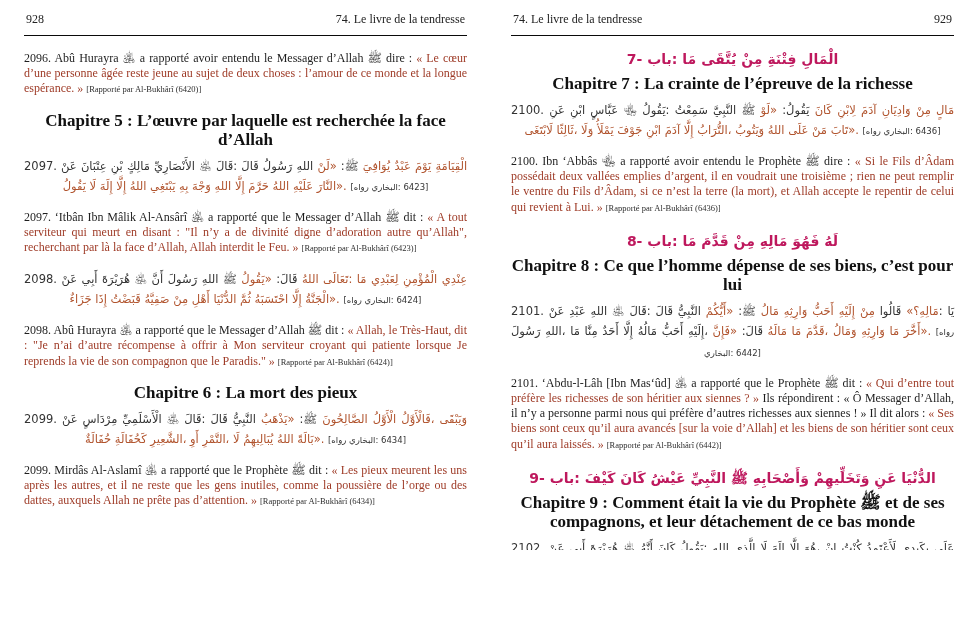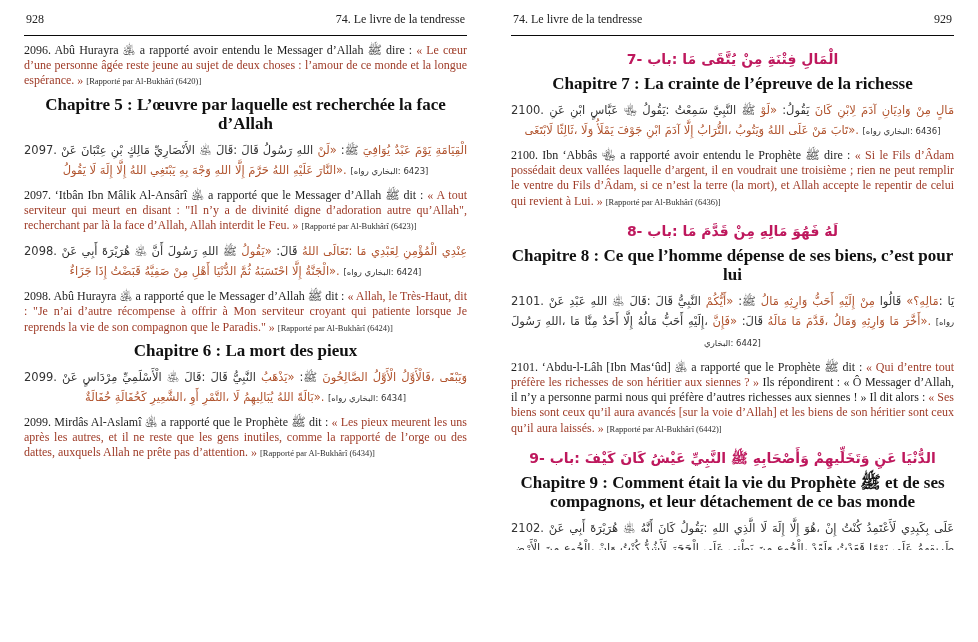--- a/index.html
+++ b/index.html
@@ -4,21 +4,21 @@
 <style>
   html,body{margin:0;padding:0;background:#ffffff;}
   body{width:978px;height:642px;overflow:hidden;font-family:"Liberation Serif",serif;color:#1c1c1c;}
   .spread{display:flex;width:978px;height:642px;}
   .page{width:489px;height:550px;box-sizing:border-box;padding:8px 22px 0 24px;overflow:hidden;}
   .page.right{padding:8px 24px 0 22px;}
   .page-head{display:flex;justify-content:space-between;align-items:baseline;font-size:12px;color:#222;
              padding:4px 2px 8px 2px;border-bottom:1.6px solid #0a0a0a;}
   .content{padding-top:2px;}
   
-  .p-fr{font-size:12px;line-height:15.2px;text-align:justify;margin:5px 0;color:#1e1e1e;}
+  .p-fr{font-size:12px;line-height:15.2px;text-align:justify;margin:13px 0;color:#1e1e1e;}
   .red{color:#9e3a26;}
   .src{font-size:8.5px;color:#2e2e2e;}
   
   .p-ar{direction:ltr;font-family:"DejaVu Sans",sans-serif;font-size:11.5px;line-height:20px;
         text-align:justify;text-align-last:center;margin:7px 0;color:#333;}
   .ar-red{color:#b1542e;}
   .ar-src{font-size:8.5px;color:#333;}
   
   .ch-ar{font-family:"DejaVu Sans",sans-serif;font-weight:bold;font-size:14px;line-height:24px;
          color:#be185d;text-align:center;margin:9px 0 0 0;}
@@ -72,21 +72,21 @@
       <h3 class="ch-fr">Chapitre 6 : La mort des pieux</h3>
 
       <p class="p-ar">
         <span>2099. ‎عَنْ ‎مِرْدَاسٍ ‎الْأَسْلَمِيِّ ‎﵁ ‎قَالَ: ‎قَالَ ‎النَّبِيُّ ‎ﷺ:</span>
         <span class="ar-red">«يَذْهَبُ ‎الصَّالِحُونَ ‎الْأَوَّلُ ‎فَالْأَوَّلُ، ‎وَيَبْقَى ‎حُفَالَةٌ ‎كَحُفَالَةِ ‎الشَّعِيرِ، ‎أَوِ ‎التَّمْرِ، ‎لَا ‎يُبَالِيهِمُ ‎اللهُ ‎بَالَةً».</span>
         <span class="ar-src">[رواه ‎البخاري: ‎6434]</span>
       </p>
 
       <p class="p-fr">
         <span>2099. Mirdâs Al-Aslamî ﵁ a rapporté que le Prophète ﷺ dit :</span>
-        <span class="red">« Les pieux meurent les uns après les autres, et il ne reste que les gens inutiles, comme la rapporté de l’orge ou des dattes, auxquels Allah ne prête pas d’attention. »</span>
+        <span class="red">« Les pieux meurent les uns après les autres, et il ne reste que les gens inutiles, comme la poussière de l’orge ou des dattes, auxquels Allah ne prête pas d’attention. »</span>
         <span class="src">[Rapporté par Al-Bukhârî (6434)]</span>
       </p>
 
     </div>
   </section>
 
   <section class="page right">
     <header class="page-head">
       <span>74. Le livre de la tendresse</span>
       <span>929</span>
@@ -99,21 +99,21 @@
       <h3 class="ch-fr">Chapitre 7 : La crainte de l’épreuve de la richesse</h3>
 
       <p class="p-ar">
         <span>2100. ‎عَنِ ‎ابْنِ ‎عَبَّاسٍ ‎﵄ ‎يَقُولُ: ‎سَمِعْتُ ‎النَّبِيَّ ‎ﷺ ‎يَقُولُ:</span>
         <span class="ar-red">«لَوْ ‎كَانَ ‎لِابْنِ ‎آدَمَ ‎وَادِيَانِ ‎مِنْ ‎مَالٍ ‎لَابْتَغَى ‎ثَالِثًا، ‎وَلَا ‎يَمْلَأُ ‎جَوْفَ ‎ابْنِ ‎آدَمَ ‎إِلَّا ‎التُّرَابُ، ‎وَيَتُوبُ ‎اللهُ ‎عَلَى ‎مَنْ ‎تَابَ».</span>
         <span class="ar-src">[رواه ‎البخاري: ‎6436]</span>
       </p>
 
       <p class="p-fr">
         <span>2100. Ibn ‘Abbâs ﵄ a rapporté avoir entendu le Prophète ﷺ dire :</span>
-        <span class="red">« Si le Fils d’Âdam possédait deux vallées laquelle d’argent, il en voudrait une troisième ; rien ne peut remplir le ventre du Fils d’Âdam, si ce n’est la terre (la mort), et Allah accepte le repentir de celui qui revient à Lui. »</span>
+        <span class="red">« Si le Fils d’Âdam possédait deux vallées emplies d’argent, il en voudrait une troisième ; rien ne peut remplir le ventre du Fils d’Âdam, si ce n’est la terre (la mort), et Allah accepte le repentir de celui qui revient à Lui. »</span>
         <span class="src">[Rapporté par Al-Bukhârî (6436)]</span>
       </p>
 
       <h2 class="ch-ar">
         <span>8- ‎باب: ‎مَا ‎قَدَّمَ ‎مِنْ ‎مَالِهِ ‎فَهُوَ ‎لَهُ</span>
       </h2>
       <h3 class="ch-fr">Chapitre 8 : Ce que l’homme dépense de ses biens, c’est pour lui</h3>
 
       <p class="p-ar">
         <span>2101. ‎عَنْ ‎عَبْدِ ‎اللهِ ‎﵁ ‎قَالَ: ‎قَالَ ‎النَّبِيُّ ‎ﷺ:</span>

